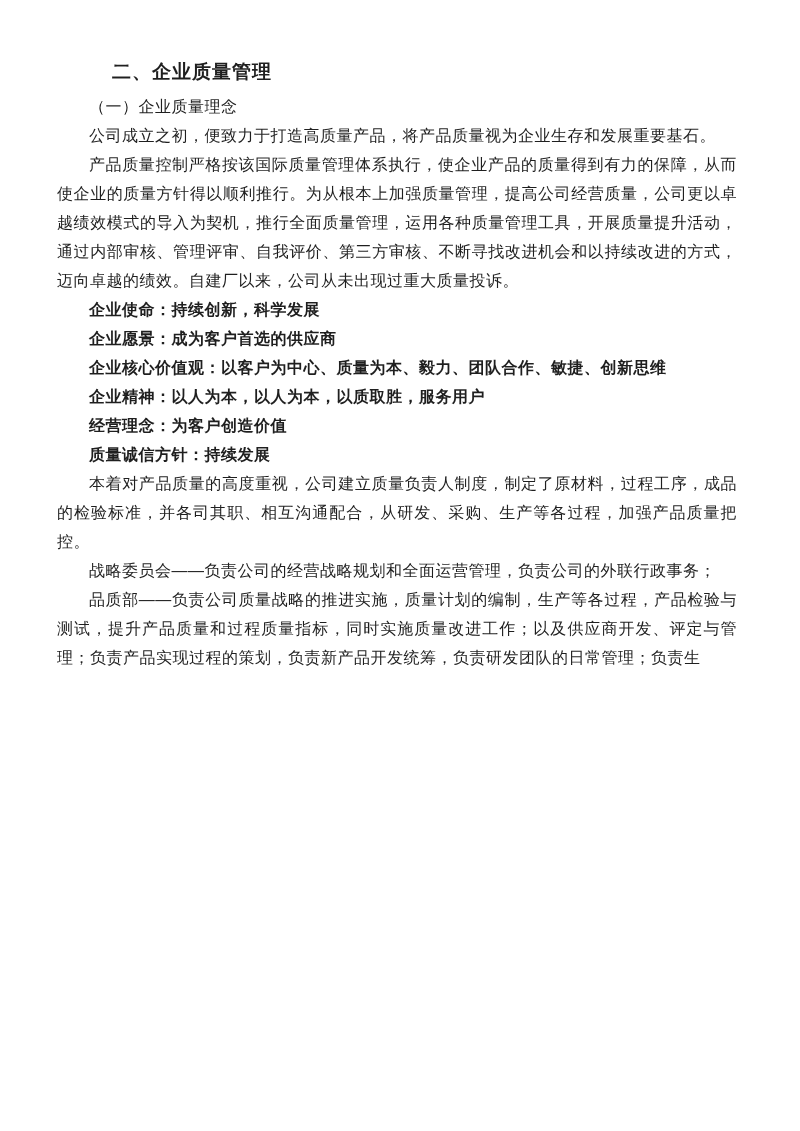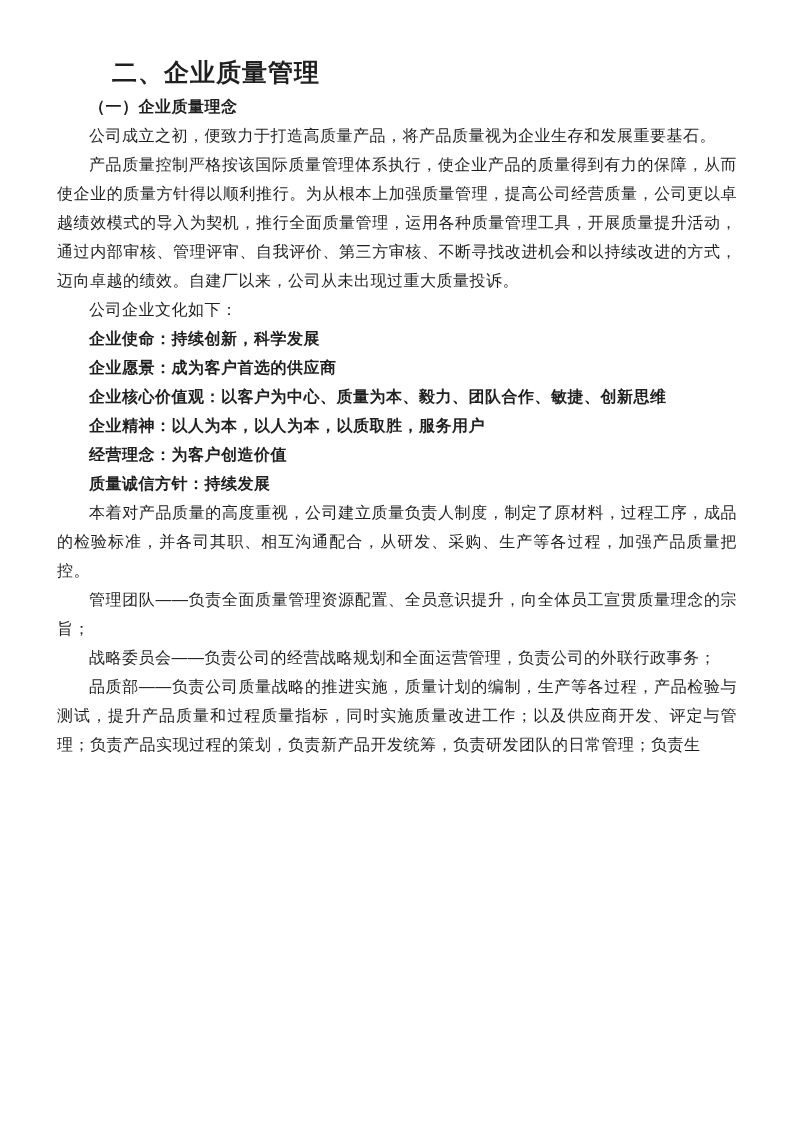--- a/index.html
+++ b/index.html
@@ -17,55 +17,53 @@
     box-sizing: border-box;
     width: 800px;
     height: 1131px;
     padding: 57px 63px 0 57px;
     background: #ffffff;
     overflow: hidden;
   }
   .doc-title {
     margin: 0 0 5px 0;
     padding-left: 55px;
-    font-size: 25px;
+    font-size: 19px;
     font-weight: bold;
     line-height: 30px;
     letter-spacing: 1px;
   }
   .page p {
     margin: 0;
     font-size: 16px;
     line-height: 29px;
     letter-spacing: 0.5px;
     text-indent: 2em;
   }
   .section-heading {
-    font-weight: bold;
+    font-weight: normal;
   }
   .body-para {
     text-align: justify;
   }
   .culture-item {
     font-weight: bold;
   }
 </style>
 </head>
 <body>
 
 <div class="page">
   <h1 class="doc-title">二、企业质量管理</h1>
 
   <p class="section-heading">（一）企业质量理念</p>
   <p class="body-para">公司成立之初，便致力于打造高质量产品，将产品质量视为企业生存和发展重要基石。</p>
   <p class="body-para">产品质量控制严格按该国际质量管理体系执行，使企业产品的质量得到有力的保障，从而使企业的质量方针得以顺利推行。为从根本上加强质量管理，提高公司经营质量，公司更以卓越绩效模式的导入为契机，推行全面质量管理，运用各种质量管理工具，开展质量提升活动，通过内部审核、管理评审、自我评价、第三方审核、不断寻找改进机会和以持续改进的方式，迈向卓越的绩效。自建厂以来，公司从未出现过重大质量投诉。</p>
-  <p class="body-para">公司企业文化如下：</p>
   <p class="body-para culture-item">企业使命：持续创新，科学发展</p>
   <p class="body-para culture-item">企业愿景：成为客户首选的供应商</p>
   <p class="body-para culture-item">企业核心价值观：以客户为中心、质量为本、毅力、团队合作、敏捷、创新思维</p>
   <p class="body-para culture-item">企业精神：以人为本，以人为本，以质取胜，服务用户</p>
   <p class="body-para culture-item">经营理念：为客户创造价值</p>
   <p class="body-para culture-item">质量诚信方针：持续发展</p>
   <p class="body-para">本着对产品质量的高度重视，公司建立质量负责人制度，制定了原材料，过程工序，成品的检验标准，并各司其职、相互沟通配合，从研发、采购、生产等各过程，加强产品质量把控。</p>
-  <p class="body-para">管理团队——负责全面质量管理资源配置、全员意识提升，向全体员工宣贯质量理念的宗旨；</p>
   <p class="body-para">战略委员会——负责公司的经营战略规划和全面运营管理，负责公司的外联行政事务；</p>
   <p class="body-para">品质部——负责公司质量战略的推进实施，质量计划的编制，生产等各过程，产品检验与测试，提升产品质量和过程质量指标，同时实施质量改进工作；以及供应商开发、评定与管理；负责产品实现过程的策划，负责新产品开发统筹，负责研发团队的日常管理；负责生</p>
 </div>
 
 </body></html>

